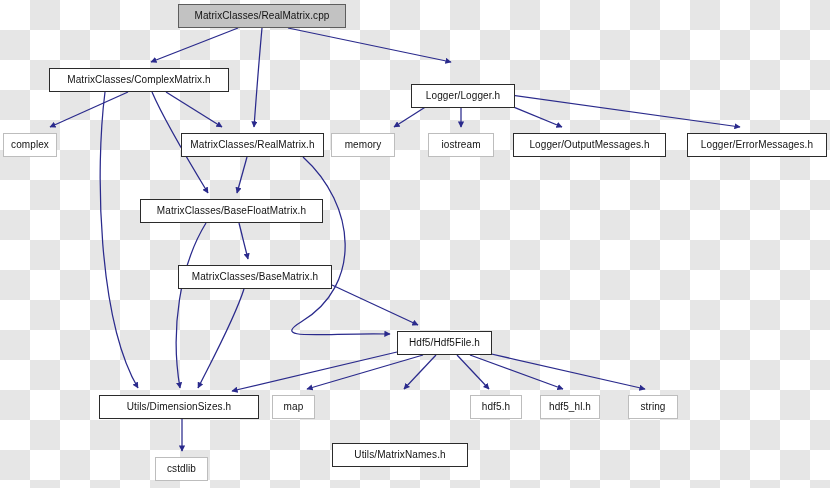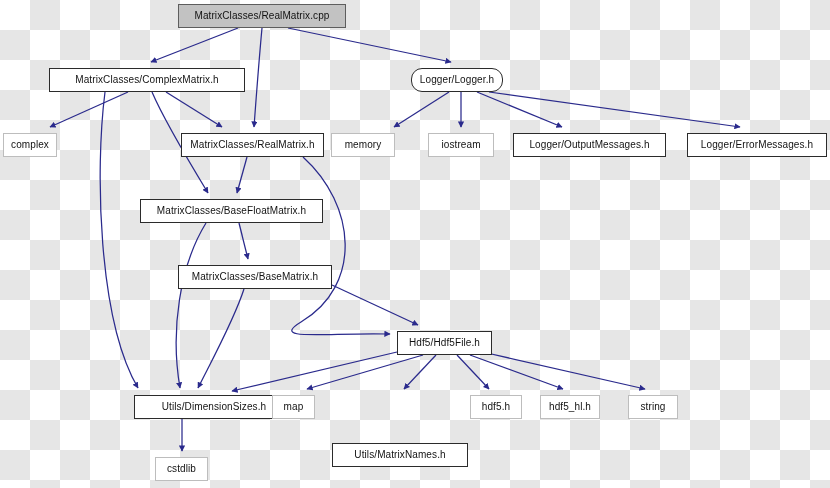--- a/index.html
+++ b/index.html
@@ -102,35 +102,35 @@
 
       <path d="M470,355 L563,389"></path>
 
       <path d="M487,353 L645,389"></path>
 
       <path d="M182,419 L182,451"></path>
     </g>
   </svg>
 
   <div class="node root" style="left:178px;top:4px;width:168px;">MatrixClasses/RealMatrix.cpp</div>
-  <div class="node strong" style="left:49px;top:68px;width:196px;">MatrixClasses/ComplexMatrix.h</div>
-  <div class="node strong" style="left:411px;top:68px;width:92px;border-radius:11px;">Logger/Logger.h</div>
+  <div class="node strong" style="left:49px;top:68px;width:180px;">MatrixClasses/ComplexMatrix.h</div>
+  <div class="node strong" style="left:411px;top:84px;width:104px;">Logger/Logger.h</div>
 
   <div class="node" style="left:3px;top:133px;width:54px;">complex</div>
   <div class="node strong" style="left:181px;top:133px;width:143px;">MatrixClasses/RealMatrix.h</div>
   <div class="node" style="left:331px;top:133px;width:64px;">memory</div>
   <div class="node" style="left:428px;top:133px;width:66px;">iostream</div>
   <div class="node strong" style="left:513px;top:133px;width:153px;">Logger/OutputMessages.h</div>
   <div class="node strong" style="left:687px;top:133px;width:140px;">Logger/ErrorMessages.h</div>
 
   <div class="node strong" style="left:140px;top:199px;width:183px;">MatrixClasses/BaseFloatMatrix.h</div>
   <div class="node strong" style="left:178px;top:265px;width:154px;">MatrixClasses/BaseMatrix.h</div>
   <div class="node strong" style="left:397px;top:331px;width:95px;">Hdf5/Hdf5File.h</div>
 
-  <div class="node strong" style="left:134px;top:395px;width:160px;">Utils/DimensionSizes.h</div>
+  <div class="node strong" style="left:99px;top:395px;width:160px;">Utils/DimensionSizes.h</div>
   <div class="node" style="left:272px;top:395px;width:43px;">map</div>
   <div class="node strong" style="left:332px;top:395px;width:136px;margin-top:48px;">Utils/MatrixNames.h</div>
   <div class="node" style="left:470px;top:395px;width:52px;">hdf5.h</div>
   <div class="node" style="left:540px;top:395px;width:60px;">hdf5_hl.h</div>
   <div class="node" style="left:628px;top:395px;width:50px;">string</div>
 
   <div class="node" style="left:155px;top:457px;width:53px;">cstdlib</div>
 
 </div>
 

